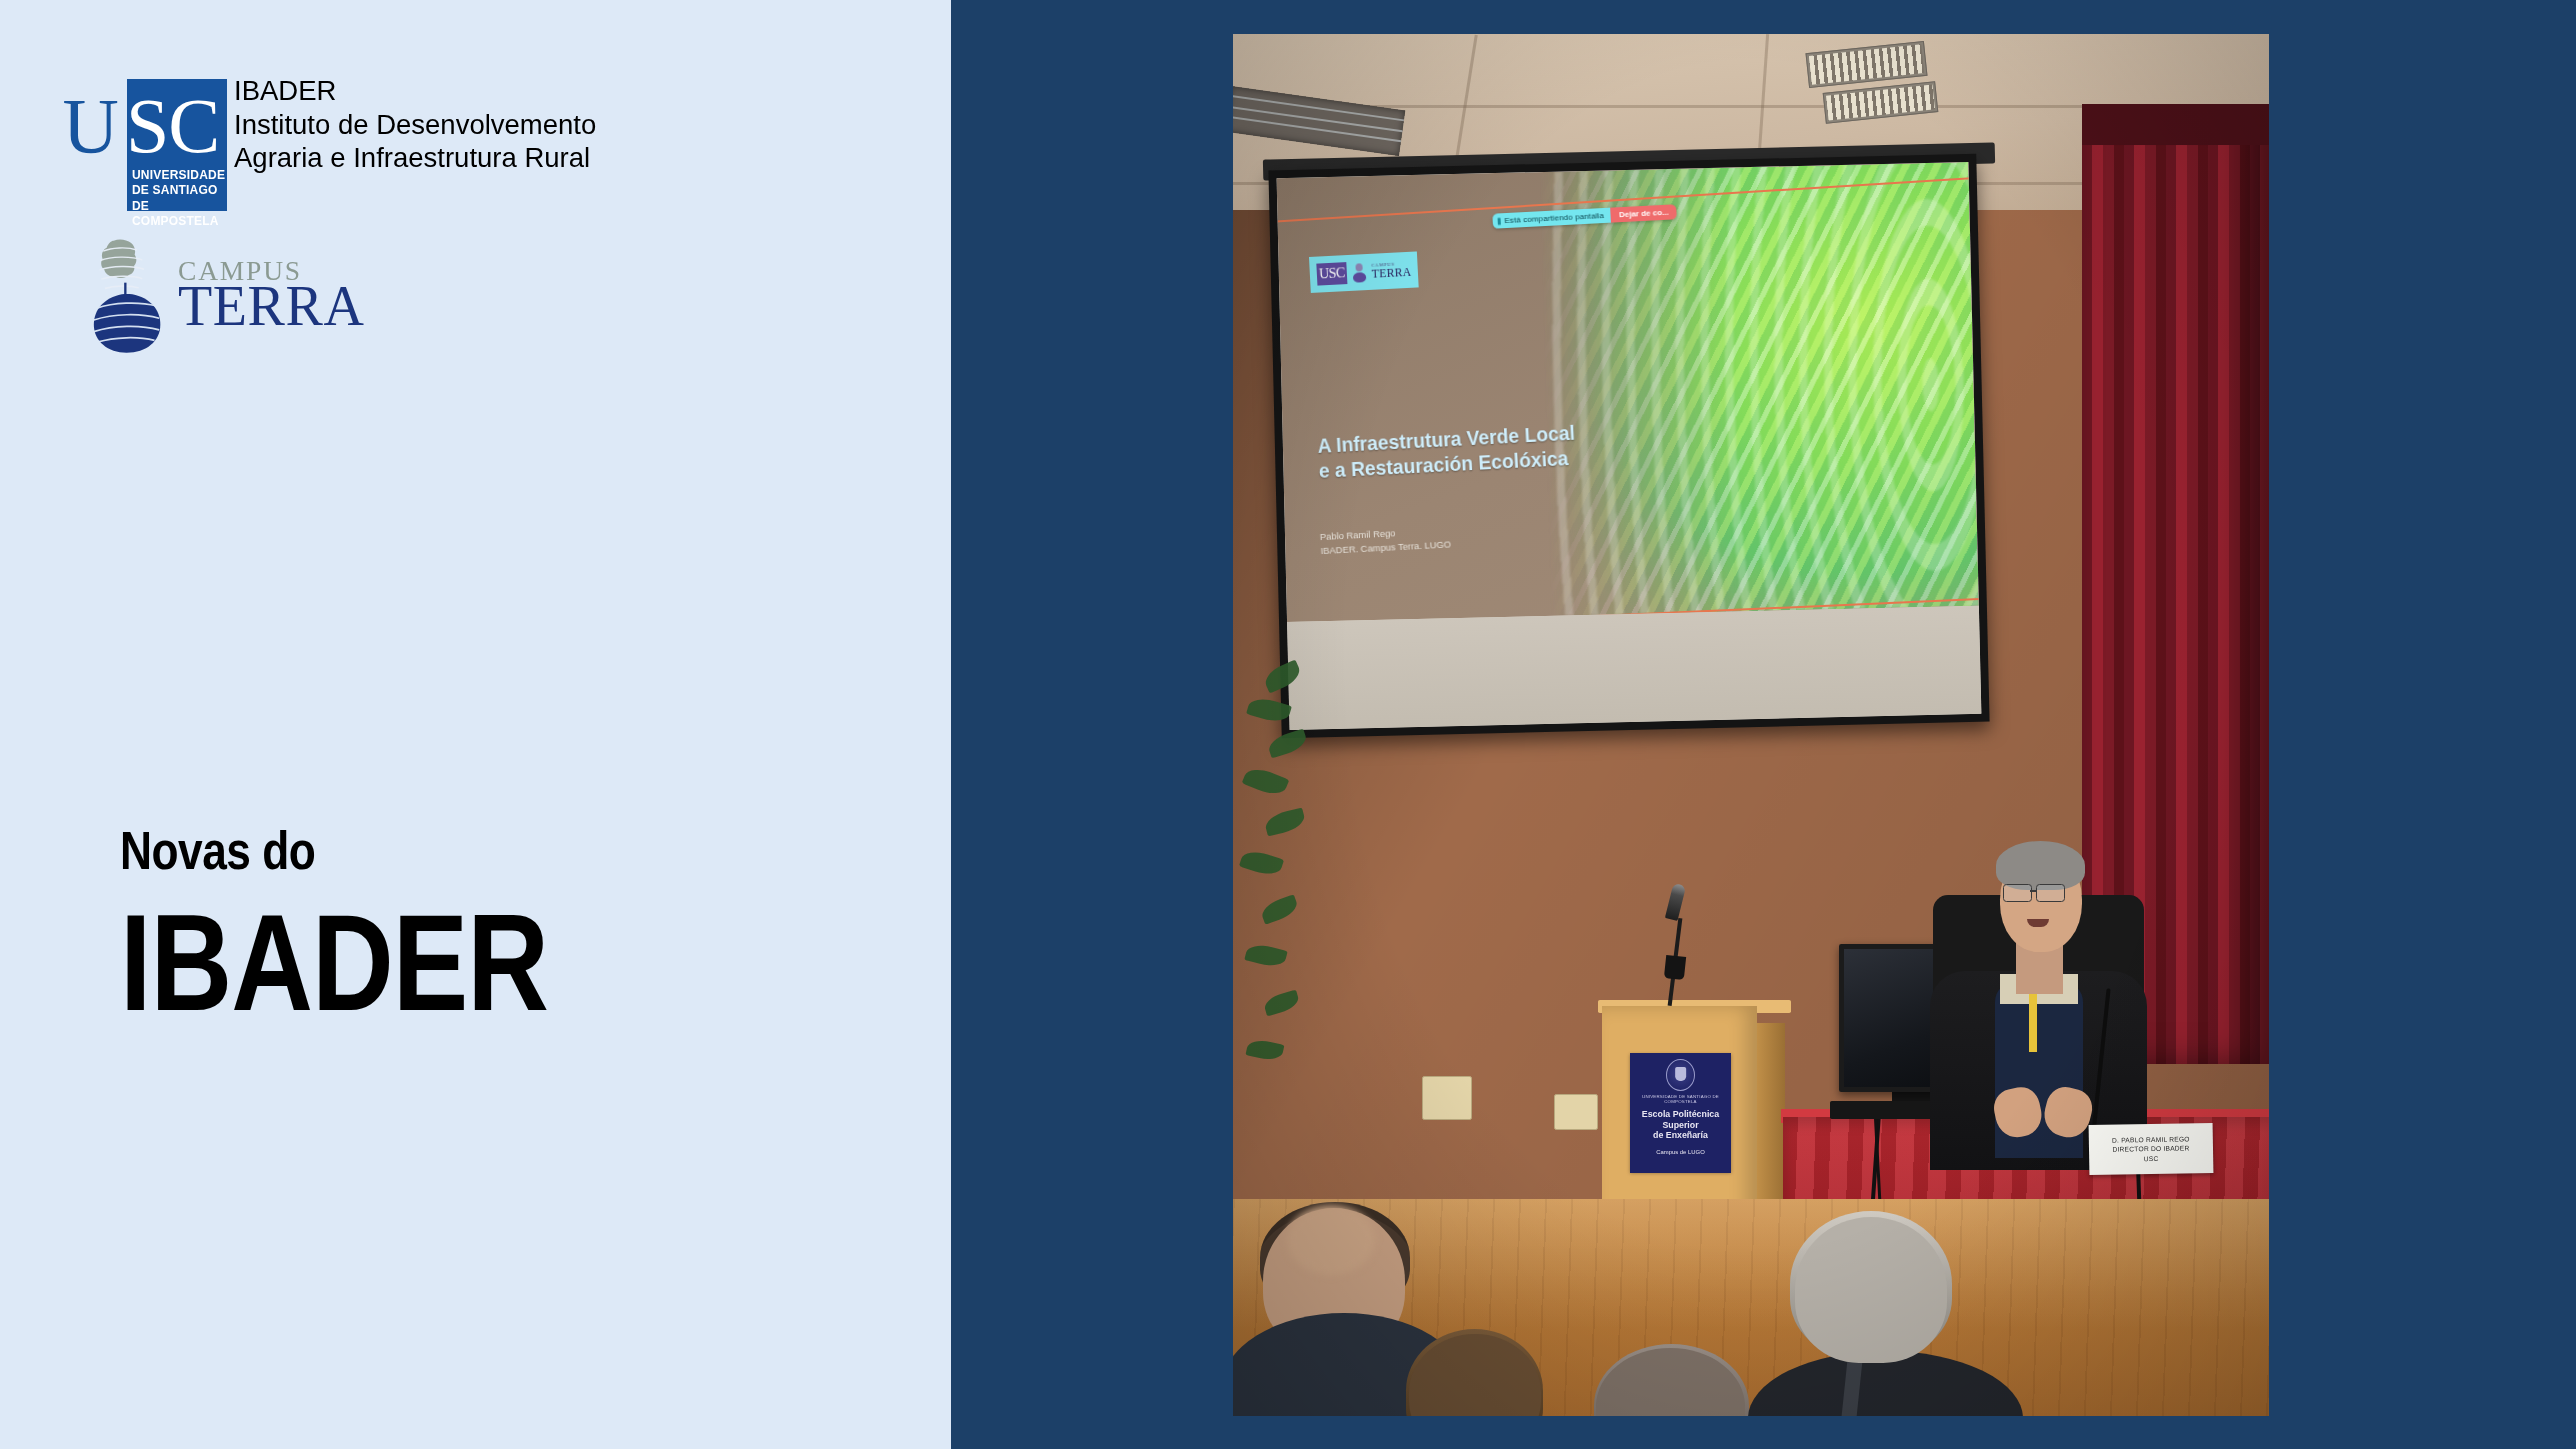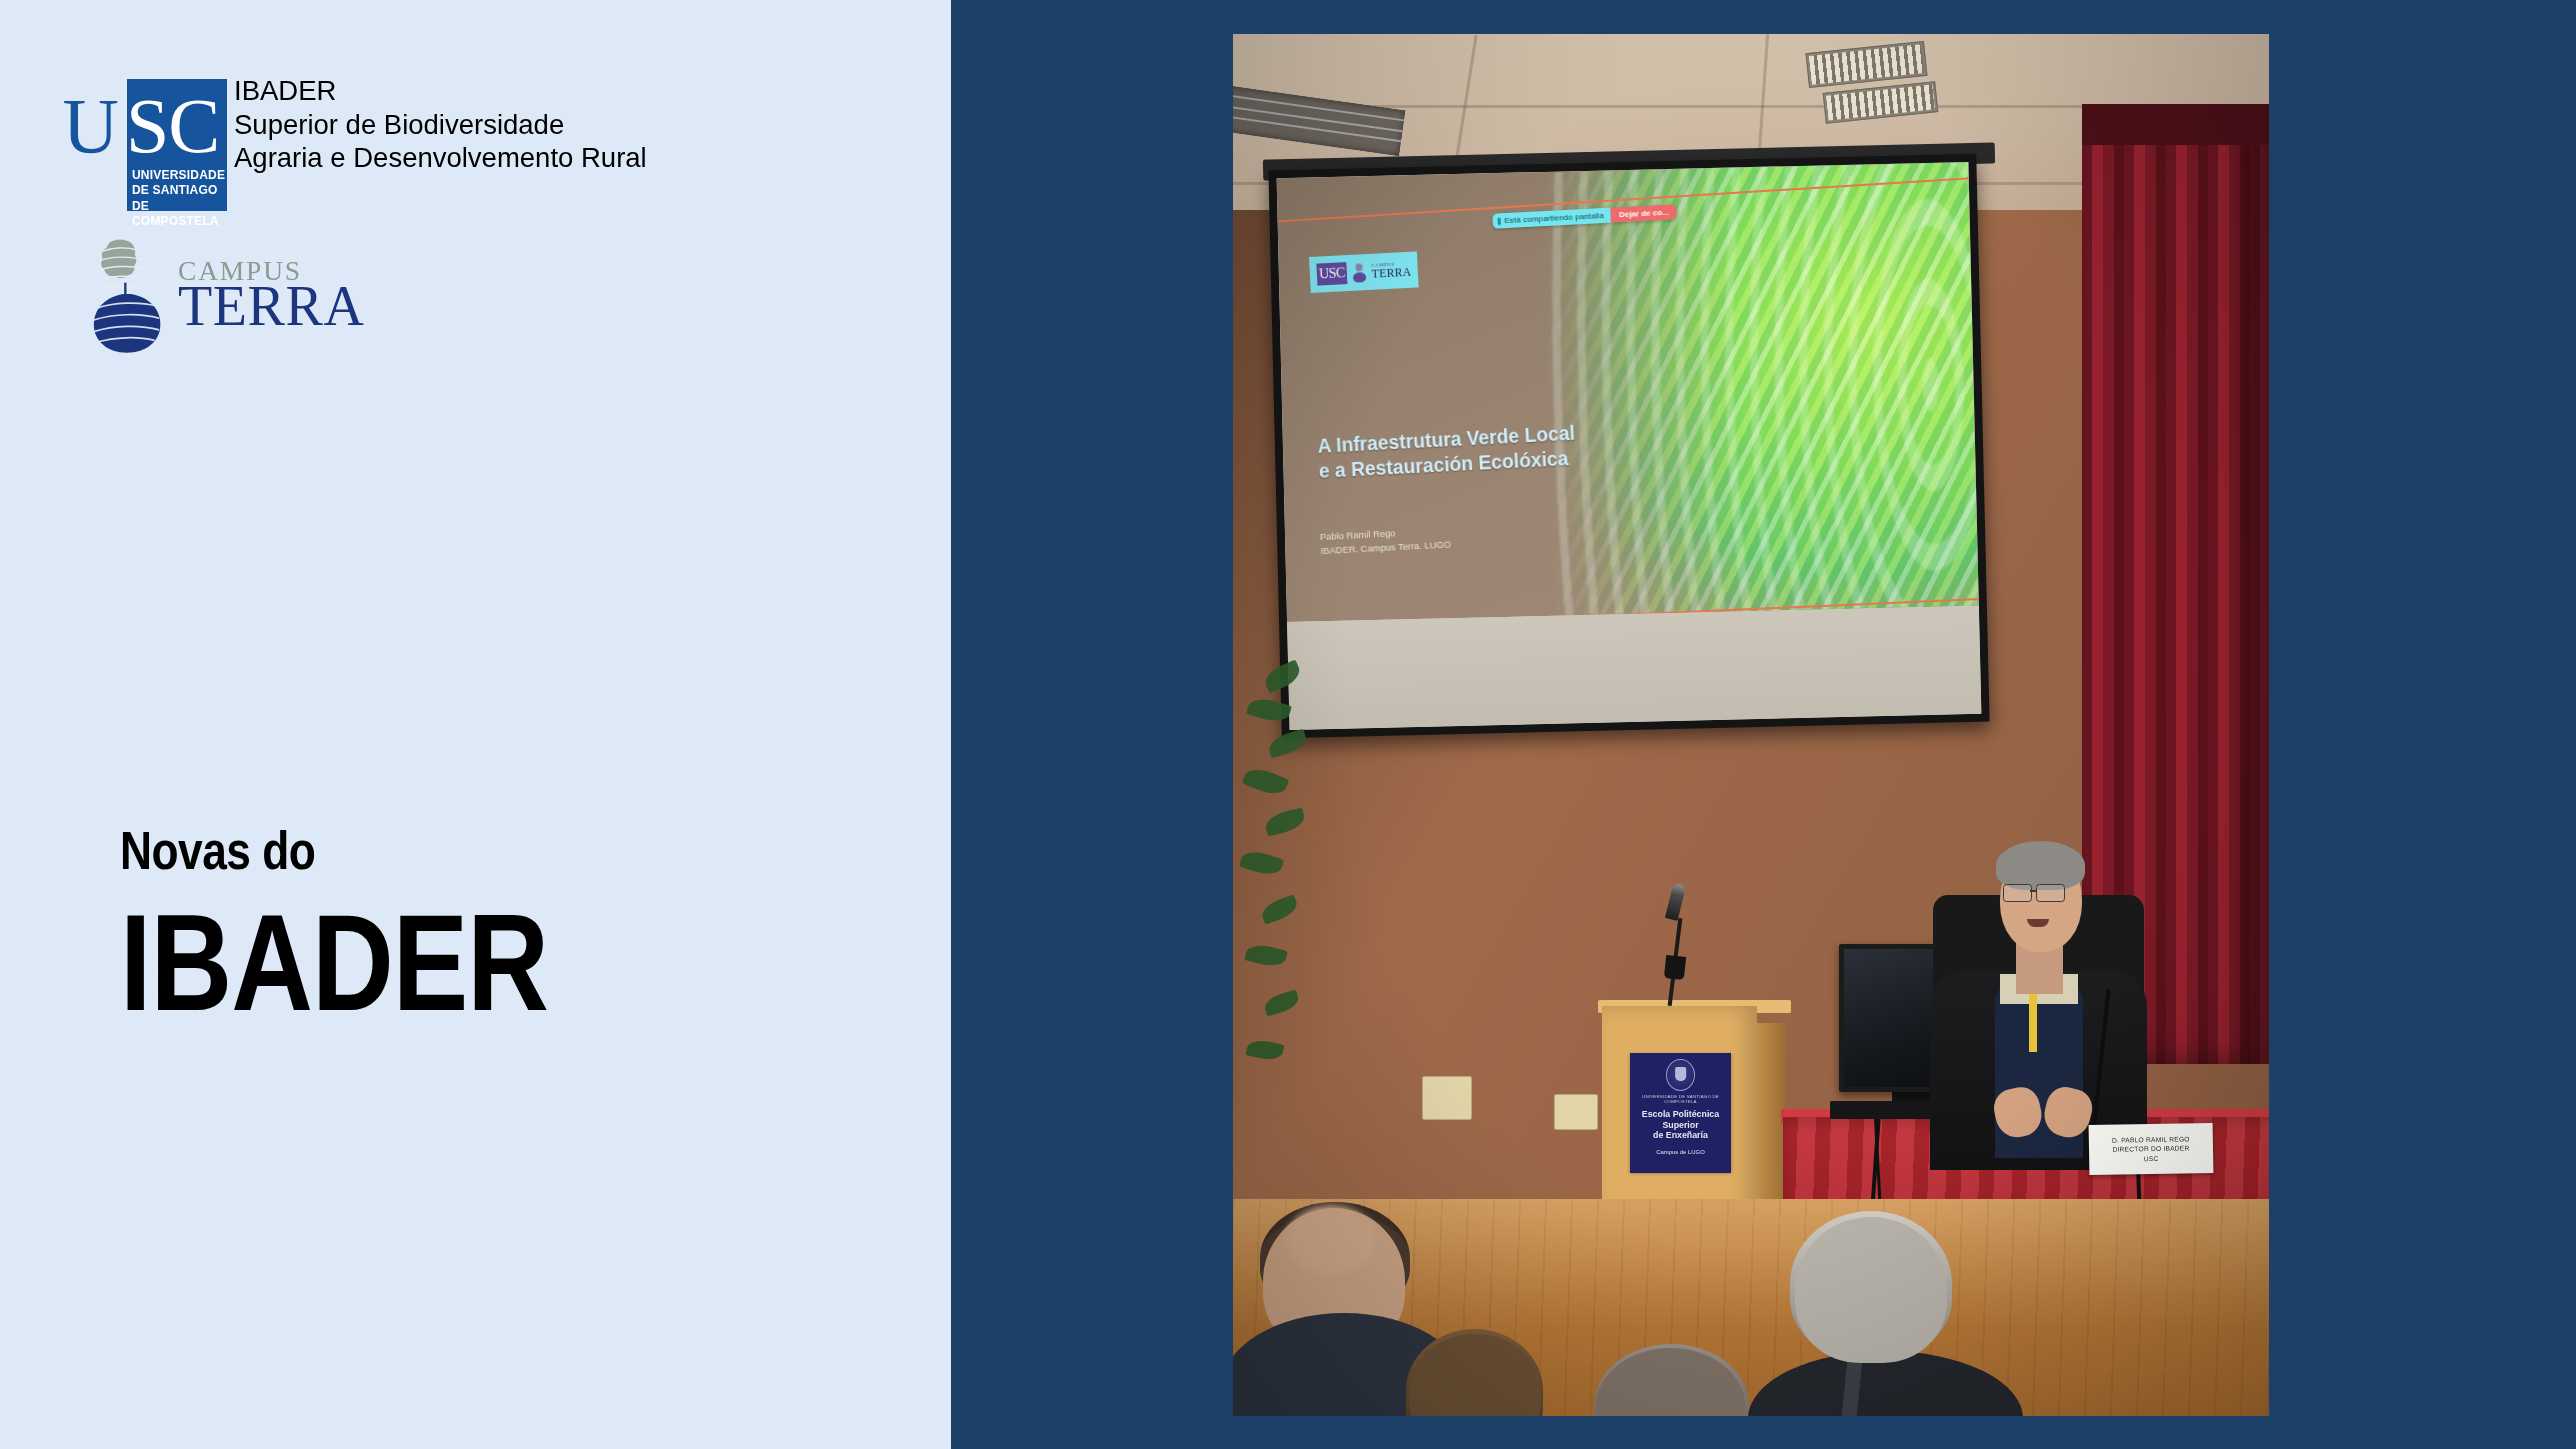--- a/index.html
+++ b/index.html
@@ -532,22 +532,22 @@
         <span class="usc-U">U</span>
         <span class="usc-SC">SC</span>
         <span class="usc-sub">
           <span>UNIVERSIDADE</span><br>
           <span>DE SANTIAGO</span><br>
           <span>DE COMPOSTELA</span>
         </span>
       </div>
       <div id="usc-words">
         <div>IBADER</div>
-        <div>Superior de Biodiversidade</div>
-        <div>Agraria e Desenvolvemento Rural</div>
+        <div>Instituto de Desenvolvemento</div>
+        <div>Agraria e Infraestrutura Rural</div>
       </div>
     </div>
 
     <div id="campus-terra">
       <div id="terra-emblem">
         <svg width="77" height="117" viewBox="0 0 132 200" aria-hidden="true">
           <g fill="#96a49b">
             <path d="M44 6c10-4 22-2 30 4 6 5 8 13 6 20 4 6 4 14-1 19 2 7-2 14-9 16-6 6-17 7-24 2-8 2-16-3-18-11-6-4-7-13-3-19-3-7 0-16 7-19 3-8 8-12 12-12z"></path>
           </g>
           <g stroke="#e8eef7" stroke-width="2.4" fill="none" opacity=".95">

